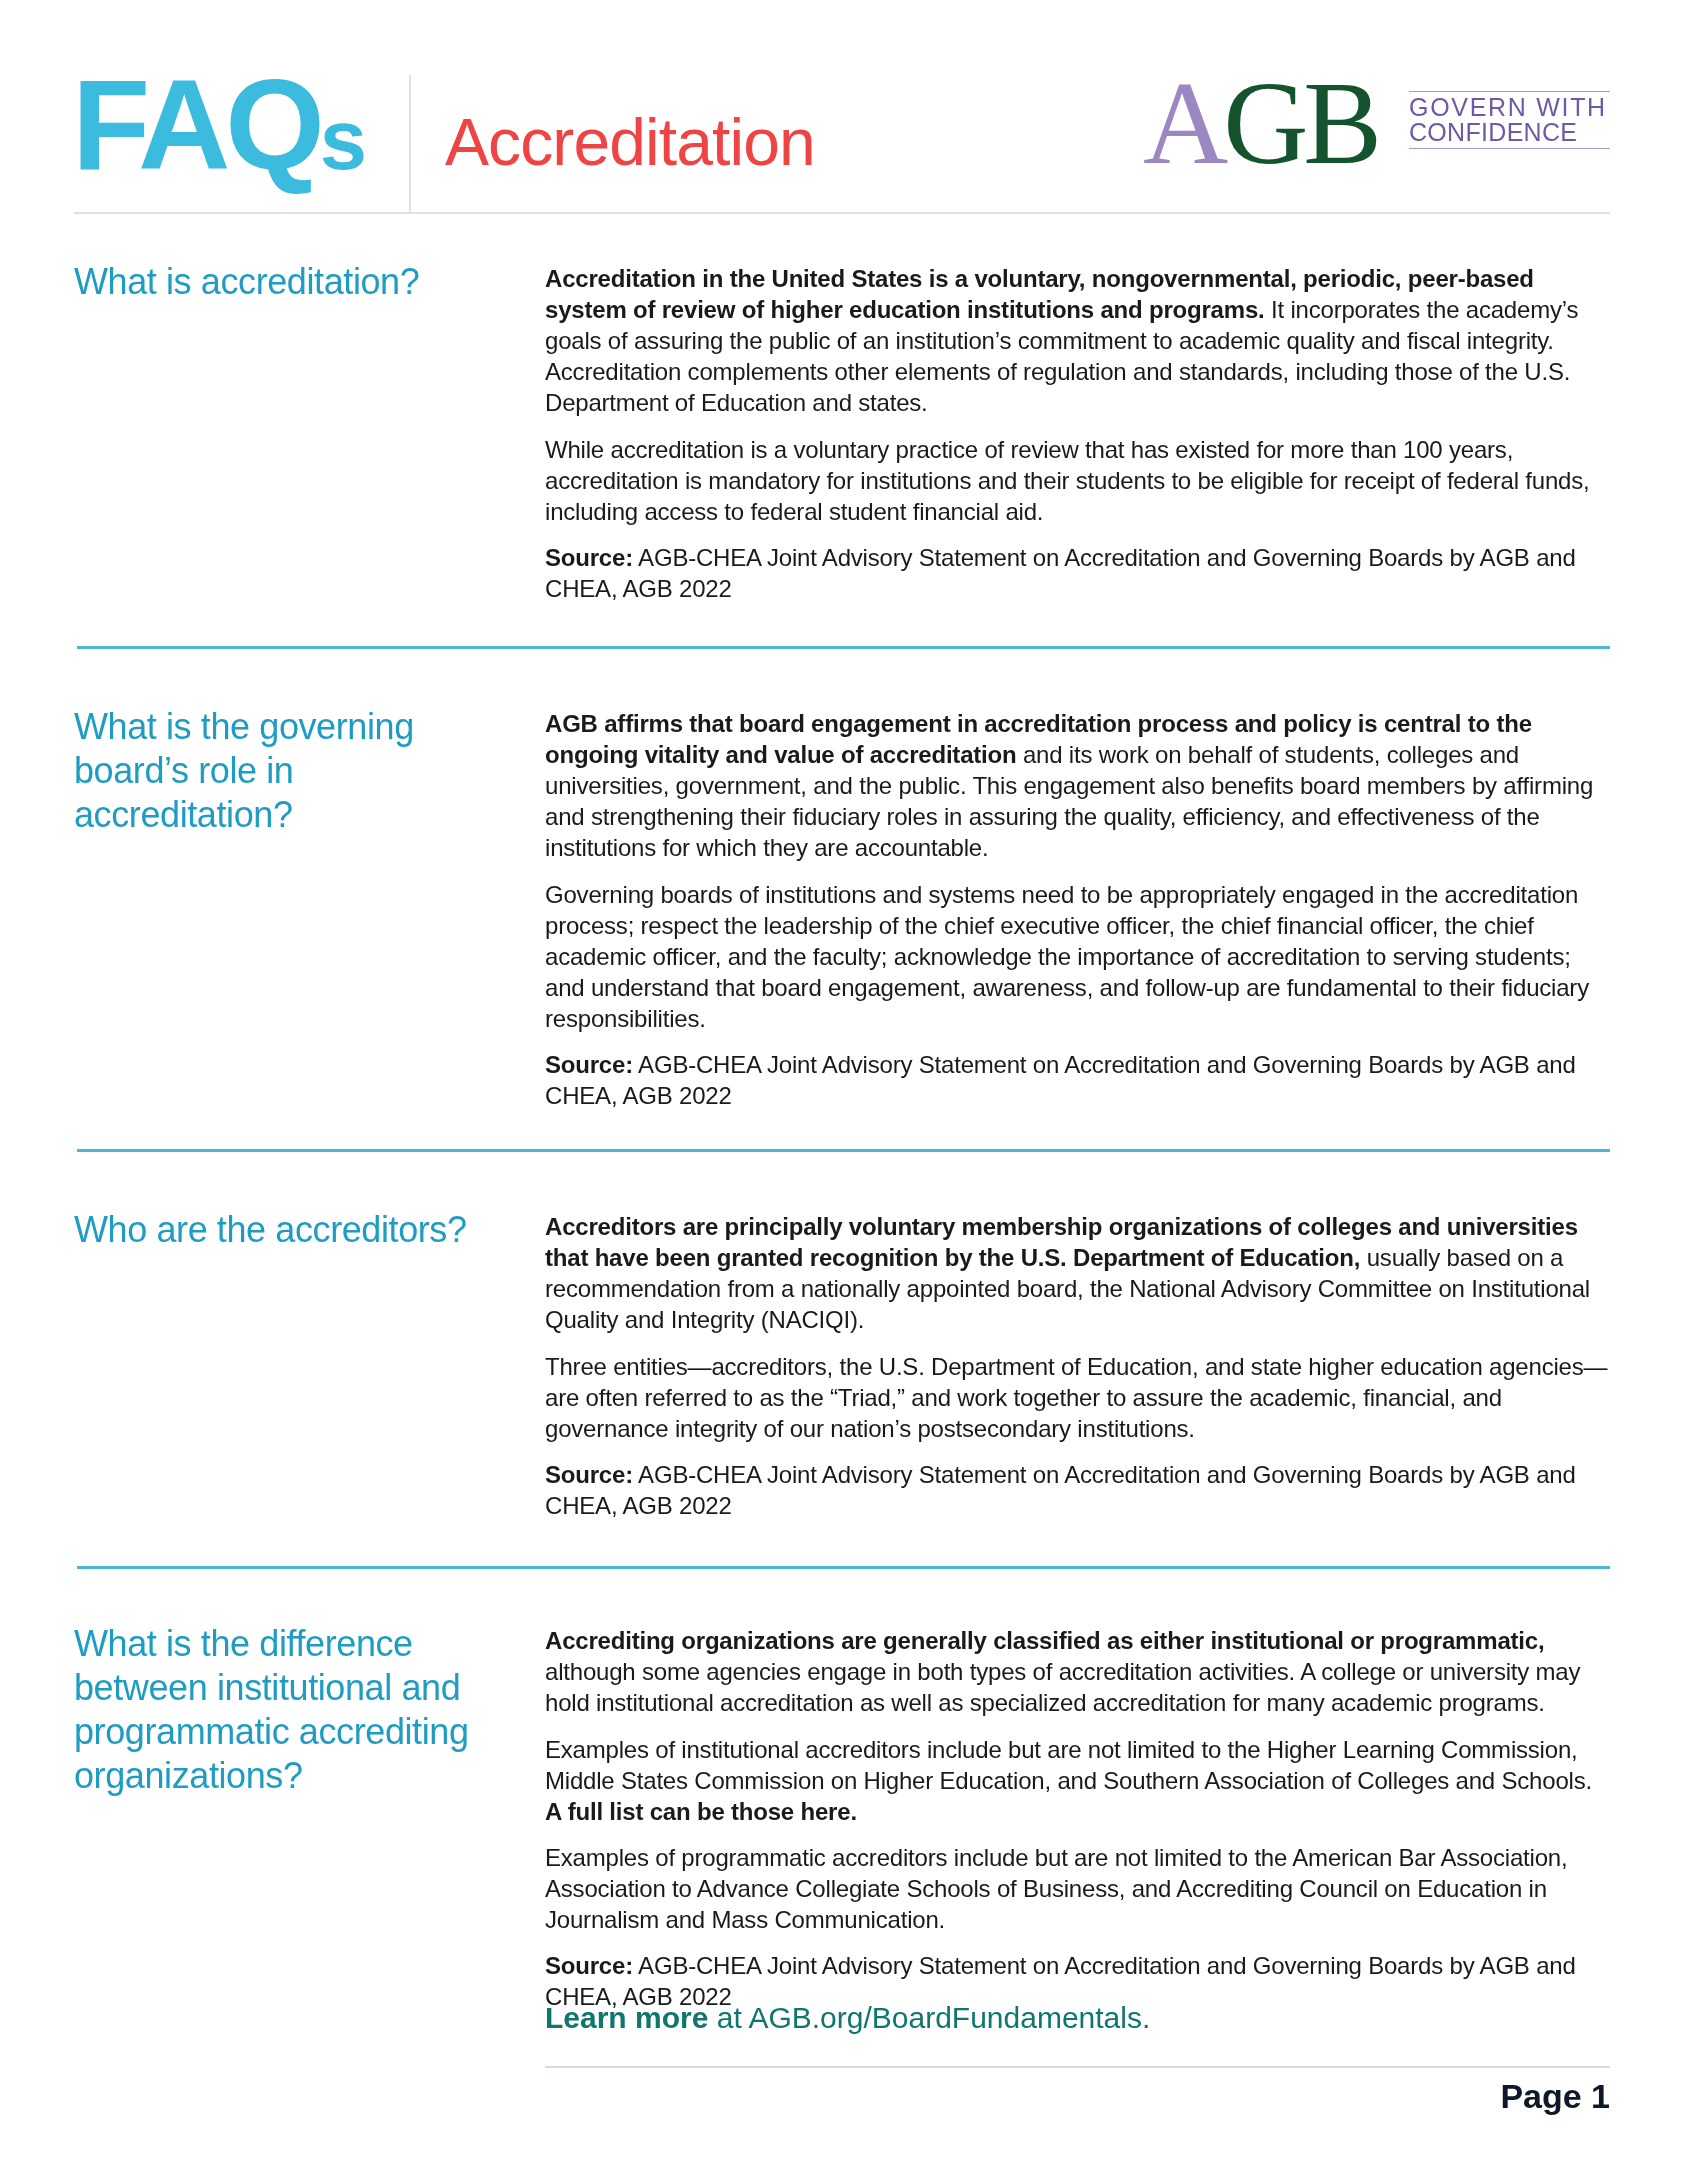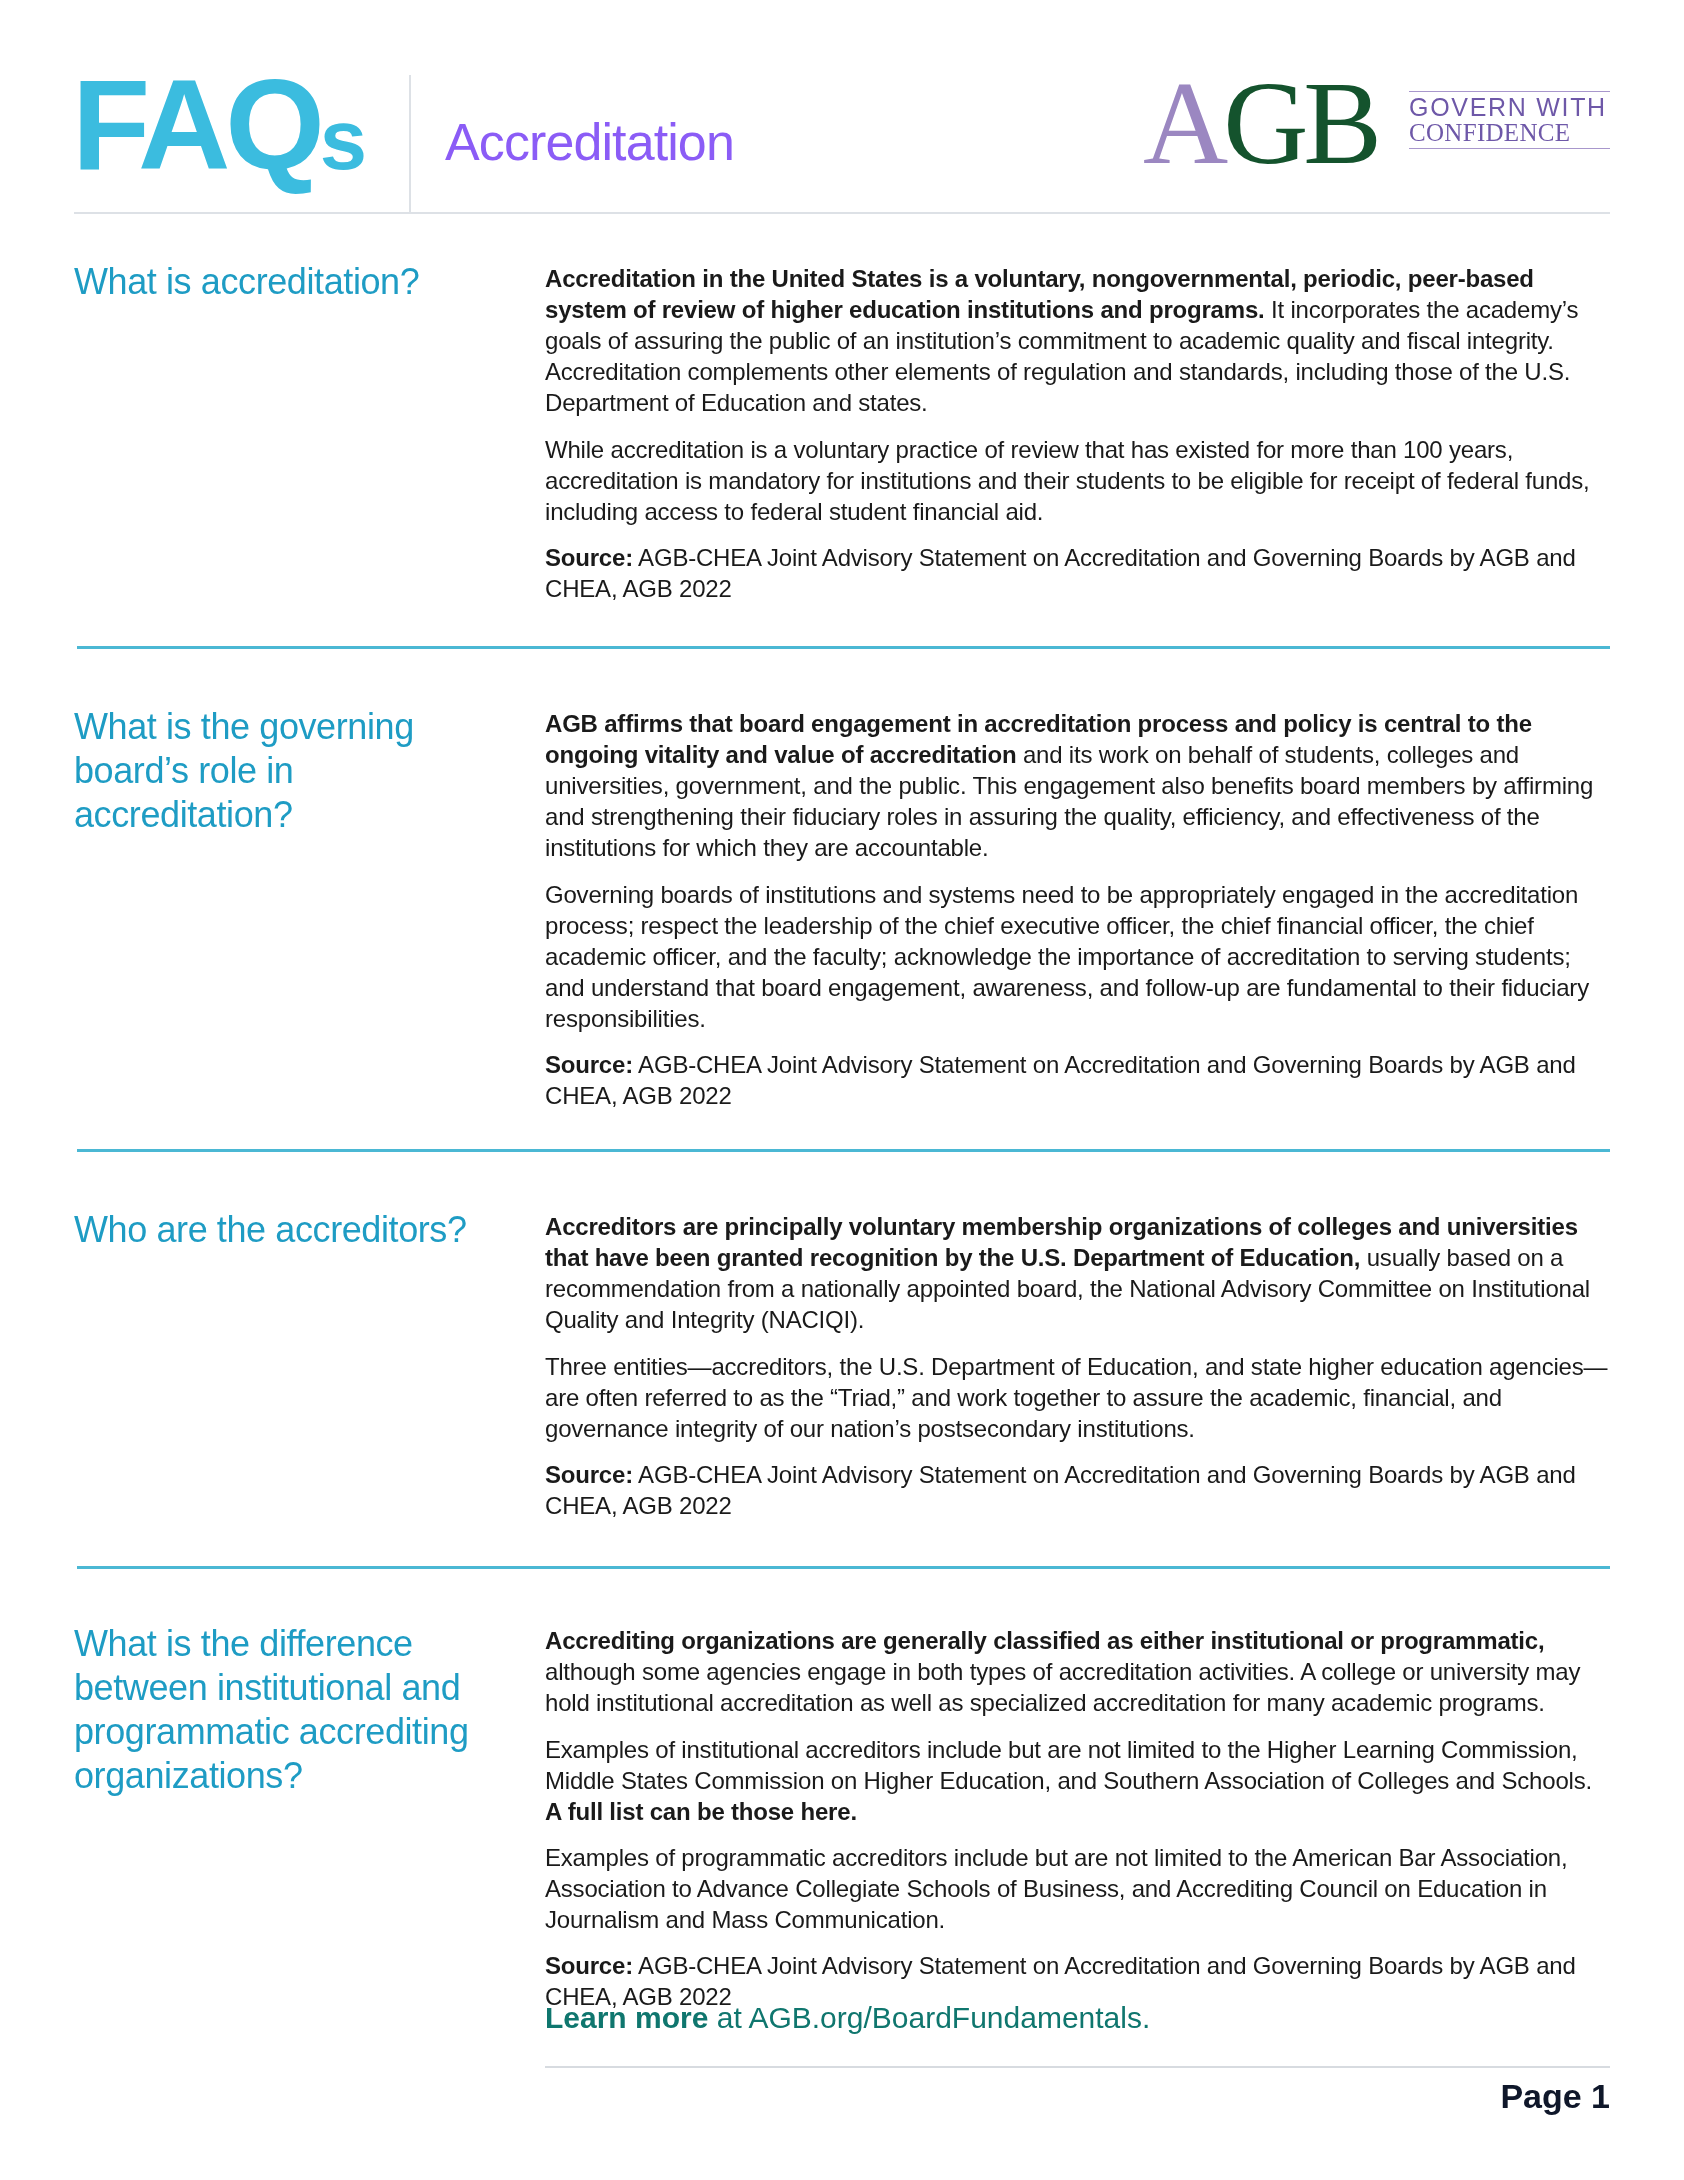--- a/index.html
+++ b/index.html
@@ -4,34 +4,34 @@
 <style>
   html, body { margin: 0; padding: 0; background: #ffffff; }
   body { width: 1685px; height: 2181px; position: relative; overflow: hidden;
          font-family: "Liberation Sans", sans-serif; color: #1a1a1a; }
 
   
   .faqs { position: absolute; left: 72px; top: 61px; font-family: "Liberation Sans", sans-serif;
           font-weight: 700; font-size: 128px; line-height: 128px; letter-spacing: -5.1px; color: #3bbcdf; }
   .faqs .s { font-size: 85px; letter-spacing: 0; }
   .vdivider { position: absolute; left: 409px; top: 75px; width: 1.7px; height: 139px; background: #dde1e6; }
-  .title { position: absolute; left: 445px; top: 104px; font-size: 52px; line-height: 77px;
-           color: #8b5cf6; letter-spacing: -0.9px; font-family: "Liberation Sans", sans-serif; }
+  .title { position: absolute; left: 445px; top: 104px; font-size: 66px; line-height: 77px;
+           color: #ef4444; letter-spacing: -0.9px; font-family: "Liberation Sans", sans-serif; }
   .header-line { position: absolute; left: 74px; top: 212px; width: 1536px; height: 1.7px; background: #dde1e6; }
 
   .logo { position: absolute; left: 1143px; top: 72px; width: 468px; height: 102px; }
   .logo .agb { position: absolute; left: 0; top: -8.5px; font-family: "Liberation Serif", serif;
                font-size: 118px; line-height: 119px; letter-spacing: -5.1px; }
   .logo .agb .a { color: #9b87c1; }
   .logo .agb .gb { color: #14532d; }
   .logo .tag { position: absolute; left: 266px; top: 19px; width: 201px; border-top: 1.7px solid #a897cc;
                border-bottom: 1.7px solid #a897cc; padding: 3.4px 0 2.6px 0; }
   .logo .tag div { font-family: "Liberation Sans", sans-serif; font-size: 25px; line-height: 25px;
                    color: #6e58a8; letter-spacing: 1.7px; white-space: nowrap; }
-  .logo .tag div.l2 { letter-spacing: 0.3px; font-family: Liberation Serif, serif; }
+  .logo .tag div.l2 { letter-spacing: 0.3px; }
 
   
   .section { position: absolute; left: 74px; width: 1536px; }
   .question { position: absolute; left: 0; top: 0; width: 426px; font-size: 36px; line-height: 44px;
               color: #1e9cc4; letter-spacing: -0.4px; }
   .answer { position: absolute; left: 471px; top: 3.4px; width: 1066px; font-size: 24px; line-height: 31px;
             color: #1a1a1a; letter-spacing: -0.2px; }
   .answer p { margin: 0 0 15.3px 0; }
   .answer b { font-weight: 700; }
   .answer .src-label { font-weight: 700; }

